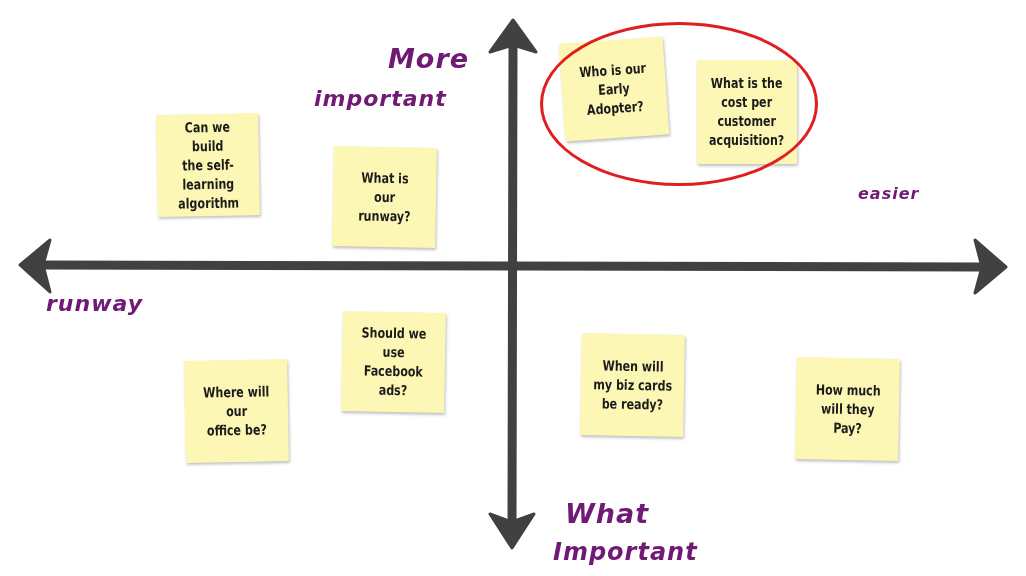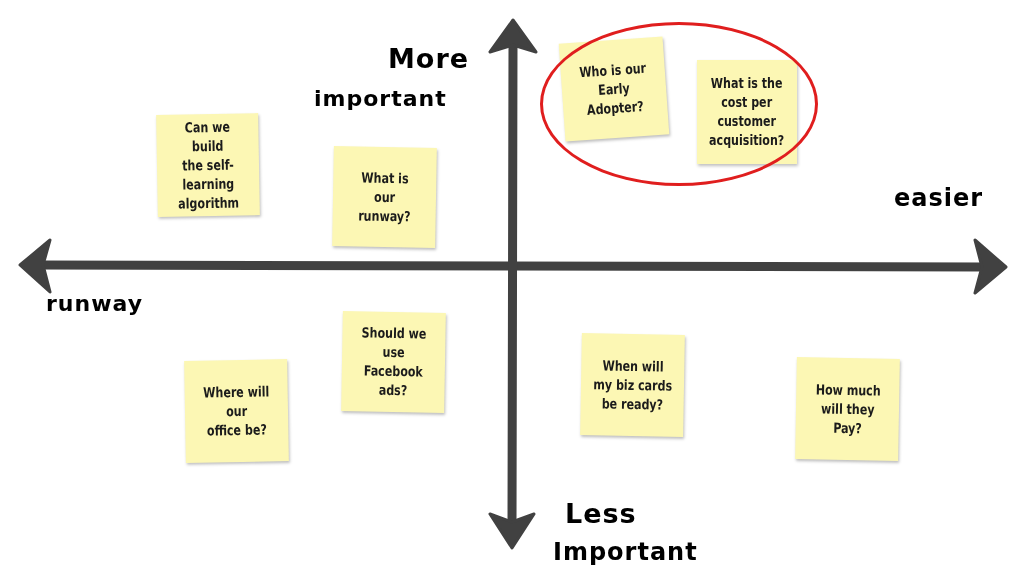--- a/index.html
+++ b/index.html
@@ -1,24 +1,24 @@
 <!DOCTYPE html>
 <html><head>
 <meta charset="utf-8">
 <style>
   html, body { margin: 0; padding: 0; background: #ffffff; }
   body { width: 1026px; height: 576px; position: relative; overflow: hidden;
          font-family: "DejaVu Sans", sans-serif; }
   svg.axes { position: absolute; left: 0; top: 0; }
-  .axis-label { position: absolute; color: #000000; font-family: "DejaVu Sans", sans-serif;
-                font-weight: bold; letter-spacing: 1px; line-height: 1; }
+  .axis-label { position: absolute; color: #701a75; font-family: "DejaVu Sans", sans-serif;
+                font-weight: bold; font-style: italic; letter-spacing: 1px; line-height: 1; }
   .big { font-size: 27px; }
   .lbl-more { left: 388px; top: 45px; }
   .lbl-important { left: 314px; top: 88px; font-size: 22px; }
-  .lbl-easier { left: 858px; top: 186px; font-size: 24px; margin-left: 36px; }
+  .lbl-easier { left: 858px; top: 186px; font-size: 16px; }
   .lbl-harder { left: 46px; top: 293px; font-size: 22px; }
   .lbl-less { left: 565px; top: 500px; }
   .lbl-lessimp { left: 553px; top: 540px; font-size: 24px; }
   .note { position: absolute; background: #fcf7b4;
           box-shadow: 1px 2px 3px rgba(0,0,0,0.25);
           display: flex; align-items: center; justify-content: center; text-align: center;
           font-family: "DejaVu Sans Condensed", "DejaVu Sans", sans-serif; font-weight: bold;
           font-size: 14px; line-height: 19px; color: #1b1b1b; box-sizing: border-box; padding: 6px; }
   .note span { white-space: pre-line; display: block; transform: scaleX(0.88); }
   .circle { position: absolute; left: 540px; top: 22px; width: 278px; height: 164px;
@@ -37,21 +37,21 @@
     <line x1="513" y1="45" x2="512" y2="525" stroke-width="9" stroke-linecap="round"></line>
     <polygon points="513,20 490,52 513,45 536,52" stroke-width="3" stroke-linejoin="round"></polygon>
     <polygon points="512,548 490,514 512,522 534,514" stroke-width="3" stroke-linejoin="round"></polygon>
   </g>
 </svg>
 
 <div class="axis-label big lbl-more">More</div>
 <div class="axis-label lbl-important">important</div>
 <div class="axis-label lbl-easier">easier</div>
 <div class="axis-label lbl-harder">runway</div>
-<div class="axis-label big lbl-less">Less</div>
+<div class="axis-label big lbl-less">What</div>
 <div class="axis-label lbl-lessimp">Important</div>
 
 <div class="note" style="left:562px;top:40px;width:104px;height:98px;transform:rotate(-4deg);">
     <span>Who is our
 Early
 Adopter?</span>
   </div>
 <div class="note" style="left:697px;top:60px;width:100px;height:104px;">
     <span>What is the
 cost per

